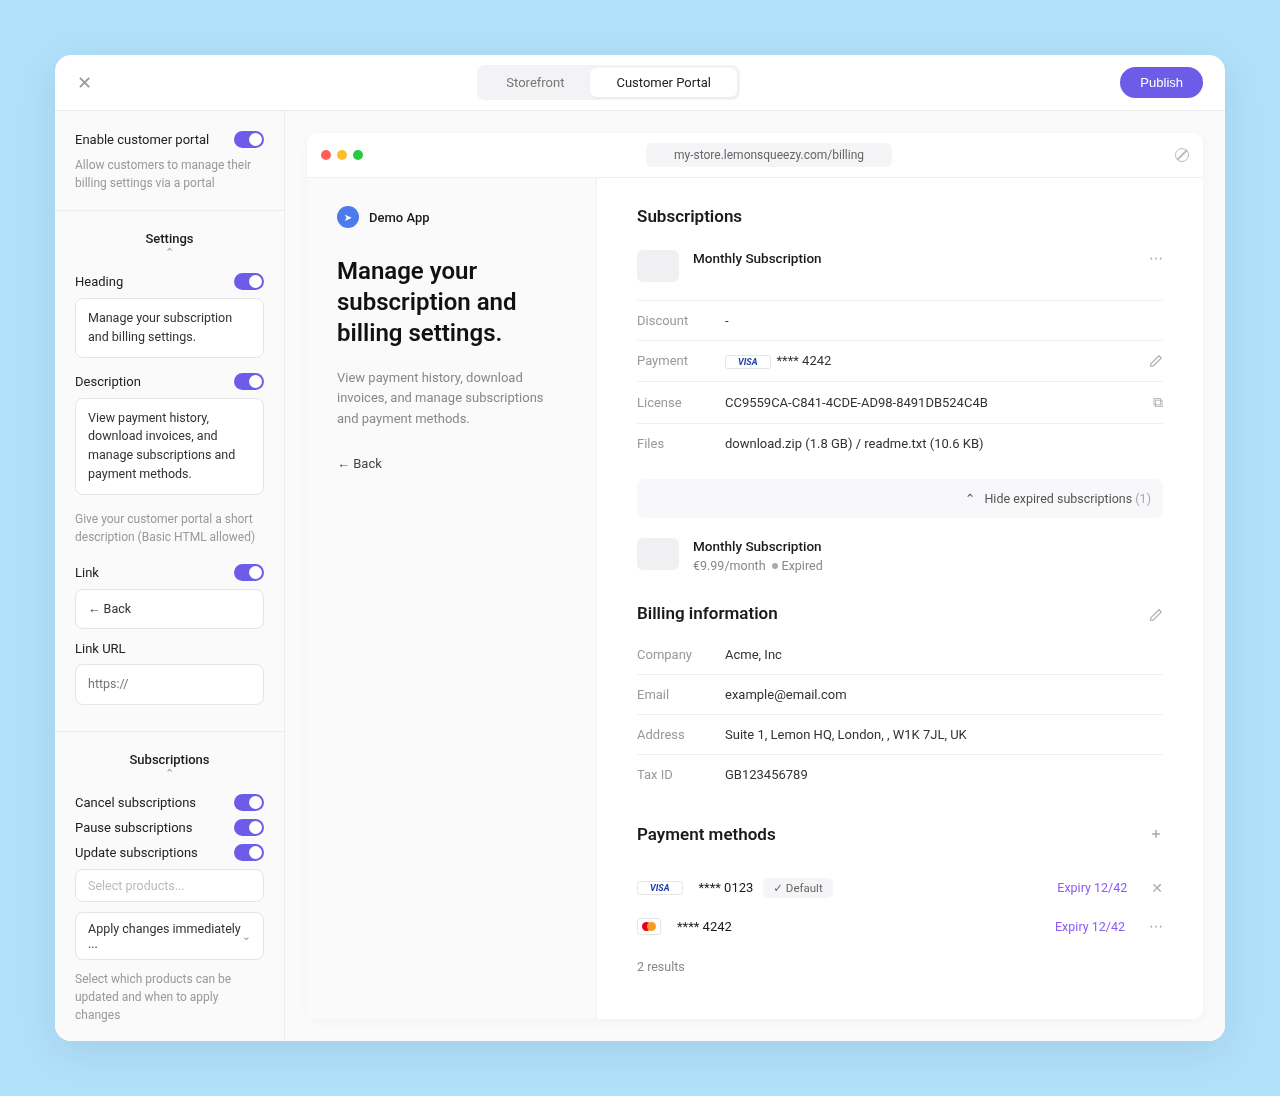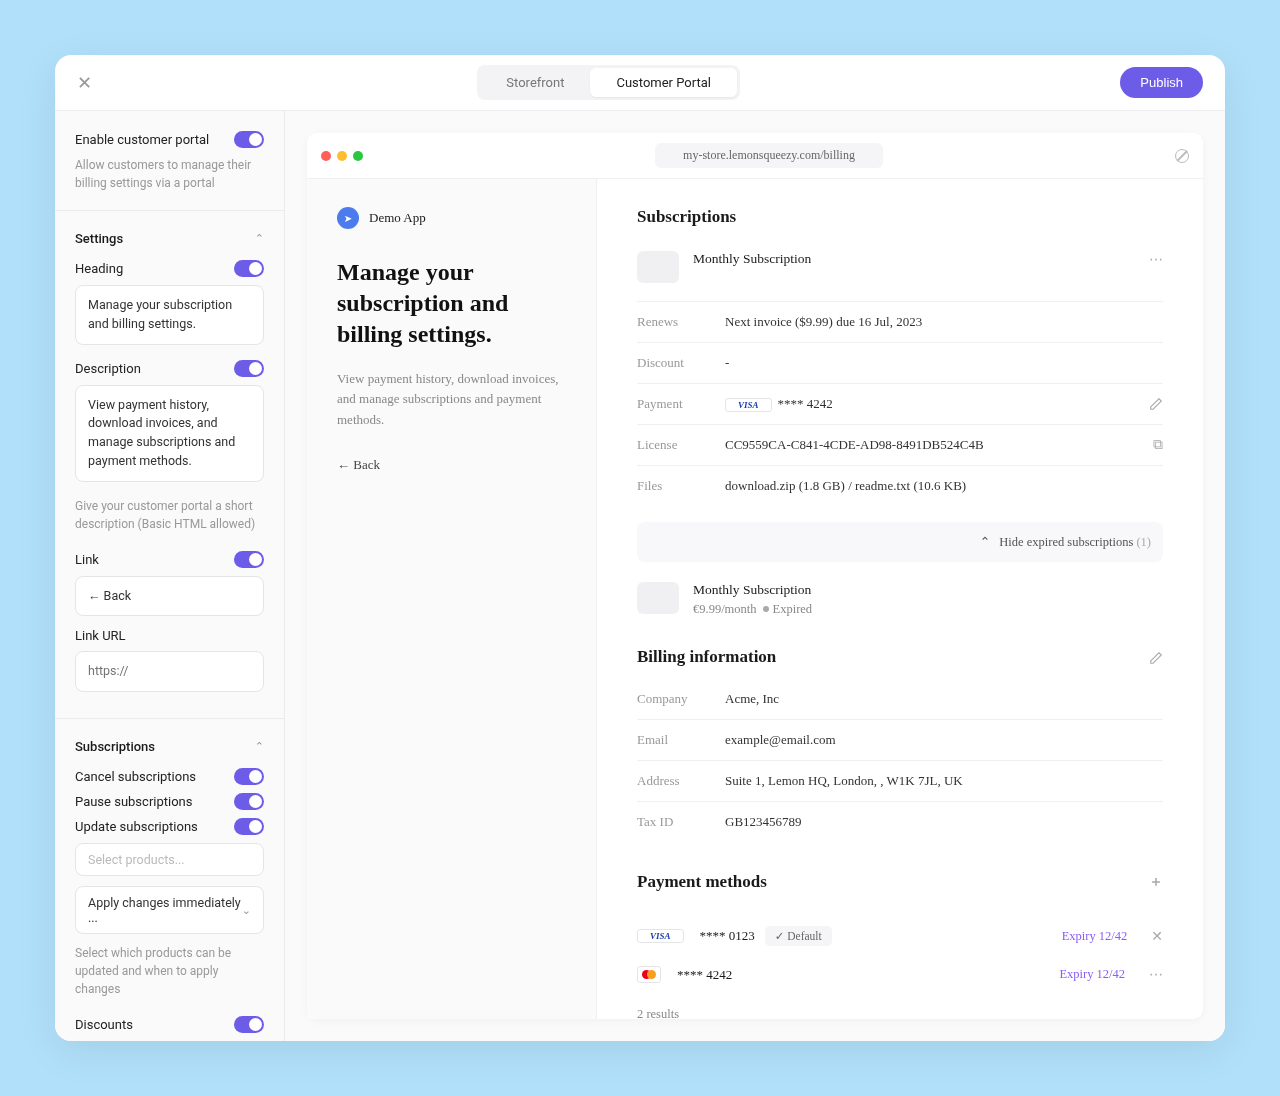--- a/index.html
+++ b/index.html
@@ -112,20 +112,21 @@
   right: 2px;
 }
 .section-head {
   display: flex;
   justify-content: space-between;
   align-items: center;
   font-size: 13px;
   font-weight: 500;
   margin: 20px 0 14px 0;
   cursor: pointer;
+  flex-direction: column;
 }
 .chev {
   color: #999;
   font-size: 11px;
 }
 .input-box {
   width: 100%;
   border: 1px solid #e5e5e8;
   border-radius: 8px;
   padding: 10px 12px;
@@ -151,21 +152,20 @@
   align-items: center;
   margin-bottom: 10px;
   cursor: pointer;
 }
 .divider { border-top: 1px solid #ececef; margin: 14px -20px; }
 .preview {
   flex: 1;
   background: #fafafb;
   padding: 22px;
   overflow: hidden;
-  font-family: Liberation Serif, serif;
 }
 .browser {
   background: #fff;
   border-radius: 10px;
   height: 100%;
   display: flex;
   flex-direction: column;
   box-shadow: 0 2px 8px rgba(0,0,0,0.04);
 }
 .browser-bar {
@@ -467,24 +467,20 @@
 
             <div class="sub-card">
               <div class="sub-thumb"></div>
               <div class="sub-info">
                 <div class="sub-name">Monthly Subscription</div>
               </div>
               <span class="action-icon">⋯</span>
             </div>
 
             <div class="detail-row">
-              <div class="detail-label">Renews</div>
-              <div class="detail-value">Next invoice ($9.99) due 16 Jul, 2023</div>
-            </div>
-            <div class="detail-row">
               <div class="detail-label">Discount</div>
               <div class="detail-value">-</div>
             </div>
             <div class="detail-row">
               <div class="detail-label">Payment</div>
               <div class="detail-value">
                 <span class="visa-badge">VISA</span><span>**** 4242</span>
               </div>
               <span class="pencil-icon"><svg viewBox="0 0 24 24">
                     <path d="M17 3l4 4L7 21H3v-4L17 3z"></path>

